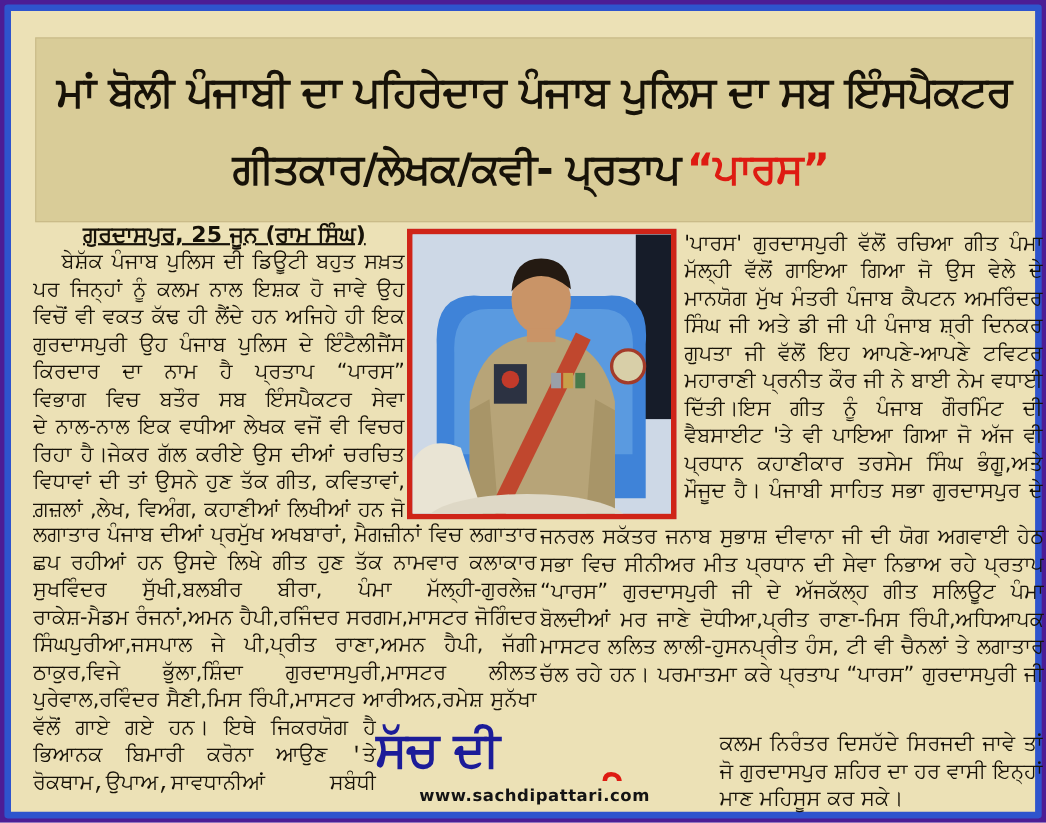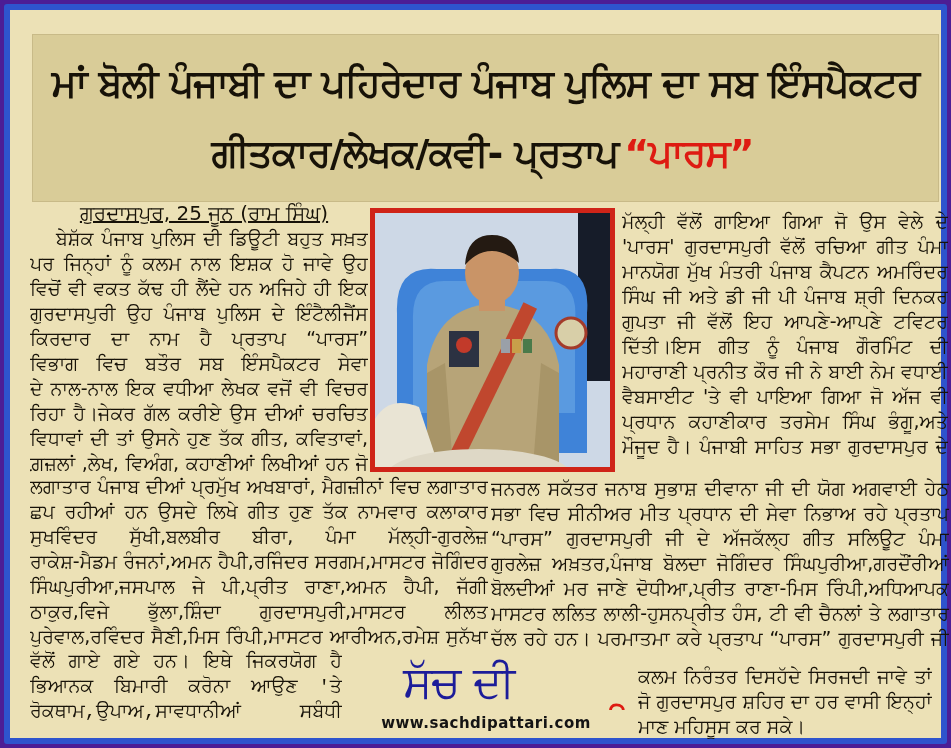--- a/index.html
+++ b/index.html
@@ -12,33 +12,33 @@
   .frame{position:absolute;left:4px;top:4px;right:4px;bottom:4px;
          border:6px solid var(--frame);border-radius:3px;background:var(--paper);}
   .panel{position:absolute;left:22px;top:24px;width:905px;height:166px;
          background:var(--panel);border:1px solid var(--panel-edge);
          display:flex;flex-direction:column;justify-content:center;}
   .hline{height:70px;line-height:70px;font-size:38px;font-weight:bold;
          display:flex;justify-content:center;white-space:nowrap;overflow:hidden;
          letter-spacing:-1px;}
   .hl-red{color:var(--red);padding:0 6px;}
   .dateline{position:absolute;left:26px;top:191px;width:336px;height:26px;
-         font-size:20px;font-weight:normal;text-decoration:underline;
+         font-size:20px;font-weight:bold;text-decoration:underline;
          display:flex;justify-content:center;white-space:nowrap;overflow:hidden;}
   .col{position:absolute;font-size:19px;}
   .tline{height:25px;line-height:25px;overflow:hidden;
          text-align:justify;text-align-last:justify;}
   .col.indent-first .tline:first-child{text-indent:26px;}
   .col.plain-last .tline:last-child{text-align:left;text-align-last:left;}
   .photo{position:absolute;left:360px;top:198px;width:235px;height:254px;
          border:5px solid #cf2418;background:#cdd8e6;overflow:hidden;}
   .photo svg{display:block;}
   .logo{position:absolute;left:331px;top:644px;width:290px;height:90px;text-align:center;}
-  .logo-title{height:56px;line-height:56px;font-size:44px;font-weight:normal;
-         display:flex;justify-content:flex-end;white-space:nowrap;overflow:hidden;
+  .logo-title{height:56px;line-height:56px;font-size:44px;font-weight:bold;
+         display:flex;justify-content:flex-start;white-space:nowrap;overflow:hidden;
          letter-spacing:-1px;}
   .logo-p1{color:var(--navy);}
   .logo-p2{color:var(--red);margin-left:10px;margin-top:44px;}
   .logo-url{display:block;height:26px;line-height:26px;font-size:15px;font-weight:bold;
          color:var(--urlink);text-decoration:none;white-space:nowrap;overflow:hidden;
          letter-spacing:0.5px;}
 </style>
 </head>
 <body>
 
@@ -92,66 +92,65 @@
         <rect x="126" y="126" width="9" height="14" fill="#9aa0a8"></rect>
         <rect x="137" y="126" width="9" height="14" fill="#c8a04a"></rect>
         <rect x="148" y="126" width="9" height="14" fill="#4a7a4a"></rect>
         <circle cx="196" cy="120" r="15" fill="#d8cfa8" stroke="#a33b2a" stroke-width="3"></circle>
         <path d="M0,206 Q14,182 44,194 L64,254 L0,254 Z" fill="#e9e4d4"></path>
         <ellipse cx="104" cy="262" rx="92" ry="26" fill="#ded8c6"></ellipse>
       </svg>
     </div>
 
     <div class="col" style="left:612px;top:199px;width:326px;">
+        <div class="tline">'ਪਾਰਸ' ਗੁਰਦਾਸਪੁਰੀ ਵੱਲੋਂ ਰਚਿਆ ਗੀਤ ਪੰਮਾ</div>
         <div class="tline">ਮੱਲ੍ਹੀ ਵੱਲੋਂ ਗਾਇਆ ਗਿਆ ਜੋ ਉਸ ਵੇਲੇ ਦੇ</div>
-        <div class="tline">'ਪਾਰਸ' ਗੁਰਦਾਸਪੁਰੀ ਵੱਲੋਂ ਰਚਿਆ ਗੀਤ ਪੰਮਾ</div>
         <div class="tline">ਮਾਨਯੋਗ ਮੁੱਖ ਮੰਤਰੀ ਪੰਜਾਬ ਕੈਪਟਨ ਅਮਰਿੰਦਰ</div>
         <div class="tline">ਸਿੰਘ ਜੀ ਅਤੇ ਡੀ ਜੀ ਪੀ ਪੰਜਾਬ ਸ਼੍ਰੀ ਦਿਨਕਰ</div>
         <div class="tline">ਗੁਪਤਾ ਜੀ ਵੱਲੋਂ ਇਹ ਆਪਣੇ-ਆਪਣੇ ਟਵਿਟਰ</div>
+        <div class="tline">ਮਹਾਰਾਣੀ ਪ੍ਰਨੀਤ ਕੌਰ ਜੀ ਨੇ ਬਾਈ ਨੇਮ ਵਧਾਈ</div>
         <div class="tline">ਦਿੱਤੀ।ਇਸ ਗੀਤ ਨੂੰ ਪੰਜਾਬ ਗੌਰਮਿੰਟ ਦੀ</div>
-        <div class="tline">ਮਹਾਰਾਣੀ ਪ੍ਰਨੀਤ ਕੌਰ ਜੀ ਨੇ ਬਾਈ ਨੇਮ ਵਧਾਈ</div>
         <div class="tline">ਵੈਬਸਾਈਟ 'ਤੇ ਵੀ ਪਾਇਆ ਗਿਆ ਜੋ ਅੱਜ ਵੀ</div>
         <div class="tline">ਪ੍ਰਧਾਨ ਕਹਾਣੀਕਾਰ ਤਰਸੇਮ ਸਿੰਘ ਭੰਗੂ,ਅਤੇ</div>
         <div class="tline">ਮੌਜੂਦ ਹੈ। ਪੰਜਾਬੀ ਸਾਹਿਤ ਸਭਾ ਗੁਰਦਾਸਪੁਰ ਦੇ</div>
       </div>
 
     <div class="col" style="left:20px;top:464px;width:458px;">
         <div class="tline">ਲਗਾਤਾਰ ਪੰਜਾਬ ਦੀਆਂ ਪ੍ਰਮੁੱਖ ਅਖਬਾਰਾਂ, ਮੈਗਜ਼ੀਨਾਂ ਵਿਚ ਲਗਾਤਾਰ</div>
         <div class="tline">ਛਪ ਰਹੀਆਂ ਹਨ ਉਸਦੇ ਲਿਖੇ ਗੀਤ ਹੁਣ ਤੱਕ ਨਾਮਵਾਰ ਕਲਾਕਾਰ</div>
         <div class="tline">ਸੁਖਵਿੰਦਰ ਸੁੱਖੀ,ਬਲਬੀਰ ਬੀਰਾ, ਪੰਮਾ ਮੱਲ੍ਹੀ-ਗੁਰਲੇਜ਼ ਅਖ਼ਤਰ,ਮਾਸਟਰ</div>
         <div class="tline">ਰਾਕੇਸ਼-ਮੈਡਮ ਰੰਜਨਾਂ,ਅਮਨ ਹੈਪੀ,ਰਜਿੰਦਰ ਸਰਗਮ,ਮਾਸਟਰ ਜੋਗਿੰਦਰ</div>
         <div class="tline">ਸਿੰਘਪੁਰੀਆ,ਜਸਪਾਲ ਜੇ ਪੀ,ਪ੍ਰੀਤ ਰਾਣਾ,ਅਮਨ ਹੈਪੀ, ਜੱਗੀ</div>
         <div class="tline">ਠਾਕੁਰ,ਵਿਜੇ ਭੁੱਲਾ,ਸ਼ਿੰਦਾ ਗੁਰਦਾਸਪੁਰੀ,ਮਾਸਟਰ ਲੀਲਤ ਲਾਲੀ,ਸੁਰਿੰਦਰ</div>
         <div class="tline">ਪੁਰੇਵਾਲ,ਰਵਿੰਦਰ ਸੈਣੀ,ਮਿਸ ਰਿੰਪੀ,ਮਾਸਟਰ ਆਰੀਅਨ,ਰਮੇਸ਼ ਸੁਨੱਖਾ</div>
       </div>
 
     <div class="col" style="left:481px;top:466px;width:458px;">
         <div class="tline">ਜਨਰਲ ਸਕੱਤਰ ਜਨਾਬ ਸੁਭਾਸ਼ ਦੀਵਾਨਾ ਜੀ ਦੀ ਯੋਗ ਅਗਵਾਈ ਹੇਠ</div>
         <div class="tline">ਸਭਾ ਵਿਚ ਸੀਨੀਅਰ ਮੀਤ ਪ੍ਰਧਾਨ ਦੀ ਸੇਵਾ ਨਿਭਾਅ ਰਹੇ ਪ੍ਰਤਾਪ</div>
         <div class="tline">“ਪਾਰਸ” ਗੁਰਦਾਸਪੁਰੀ ਜੀ ਦੇ ਅੱਜਕੱਲ੍ਹ ਗੀਤ ਸਲਿਊਟ ਪੰਮਾ ਮੱਲ੍ਹੀ-</div>
-        <div class="tline">ਗੁਰਲੇਜ਼ ਅਖ਼ਤਰ,ਪੰਜਾਬ ਬੋਲਦਾ ਜੋਗਿੰਦਰ ਸਿੰਘਪੁਰੀਆ,ਗਰਦੌਂਰੀਆਂ</div>
         <div class="tline">ਬੋਲਦੀਆਂ ਮਰ ਜਾਣੇ ਦੋਧੀਆ,ਪ੍ਰੀਤ ਰਾਣਾ-ਮਿਸ ਰਿੰਪੀ,ਅਧਿਆਪਕ</div>
         <div class="tline">ਮਾਸਟਰ ਲਲਿਤ ਲਾਲੀ-ਹੁਸਨਪ੍ਰੀਤ ਹੰਸ, ਟੀ ਵੀ ਚੈਨਲਾਂ ਤੇ ਲਗਾਤਾਰ</div>
         <div class="tline">ਚੱਲ ਰਹੇ ਹਨ। ਪਰਮਾਤਮਾ ਕਰੇ ਪ੍ਰਤਾਪ “ਪਾਰਸ” ਗੁਰਦਾਸਪੁਰੀ ਜੀ ਦੀ</div>
       </div>
 
     <div class="col" style="left:20px;top:640px;width:312px;font-family:Liberation Mono, monospace;">
         <div class="tline">ਵੱਲੋਂ ਗਾਏ ਗਏ ਹਨ। ਇਥੇ ਜਿਕਰਯੋਗ ਹੈ ਕਿ</div>
         <div class="tline">ਭਿਆਨਕ ਬਿਮਾਰੀ ਕਰੋਨਾ ਆਉਣ 'ਤੇ ਉਸਦੀ</div>
         <div class="tline">ਰੋਕਥਾਮ,ਉਪਾਅ,ਸਾਵਧਾਨੀਆਂ ਸਬੰਧੀ ਪ੍ਰਤਾਪ</div>
       </div>
 
     <div class="logo">
       <div class="logo-title">
         <span class="logo-p1">ਸੱਚ ਦੀ</span>
         <span class="logo-p2">ਪਟਾਰੀ</span>
       </div>
       <a class="logo-url" href="#">www.sachdipattari.com</a>
     </div>
 
-    <div class="col plain-last" style="left:628px;top:654px;width:294px;">
+    <div class="col plain-last" style="left:644px;top:654px;width:294px;">
         <div class="tline">ਕਲਮ ਨਿਰੰਤਰ ਦਿਸਹੱਦੇ ਸਿਰਜਦੀ ਜਾਵੇ ਤਾਂ</div>
         <div class="tline">ਜੋ ਗੁਰਦਾਸਪੁਰ ਸ਼ਹਿਰ ਦਾ ਹਰ ਵਾਸੀ ਇਨ੍ਹਾਂ 'ਤੇ</div>
         <div class="tline">ਮਾਣ ਮਹਿਸੂਸ ਕਰ ਸਕੇ।</div>
       </div>
 
   </div>
 </div>
 
 </body></html>

